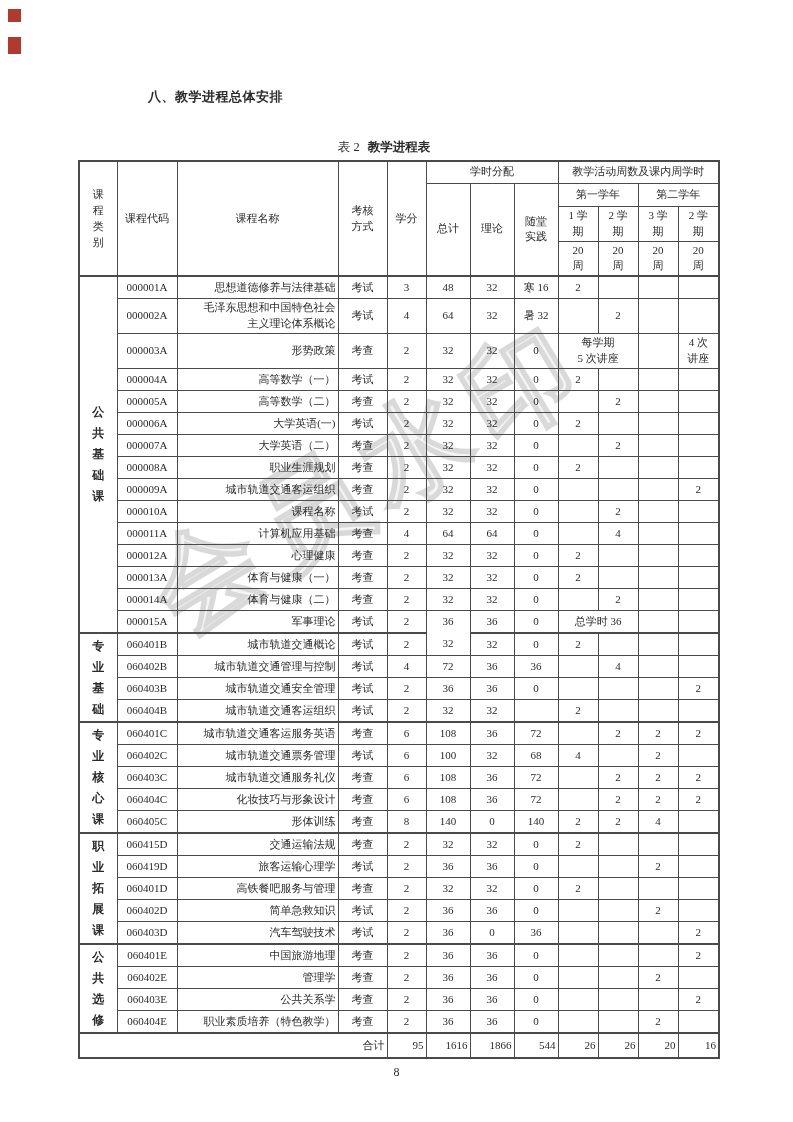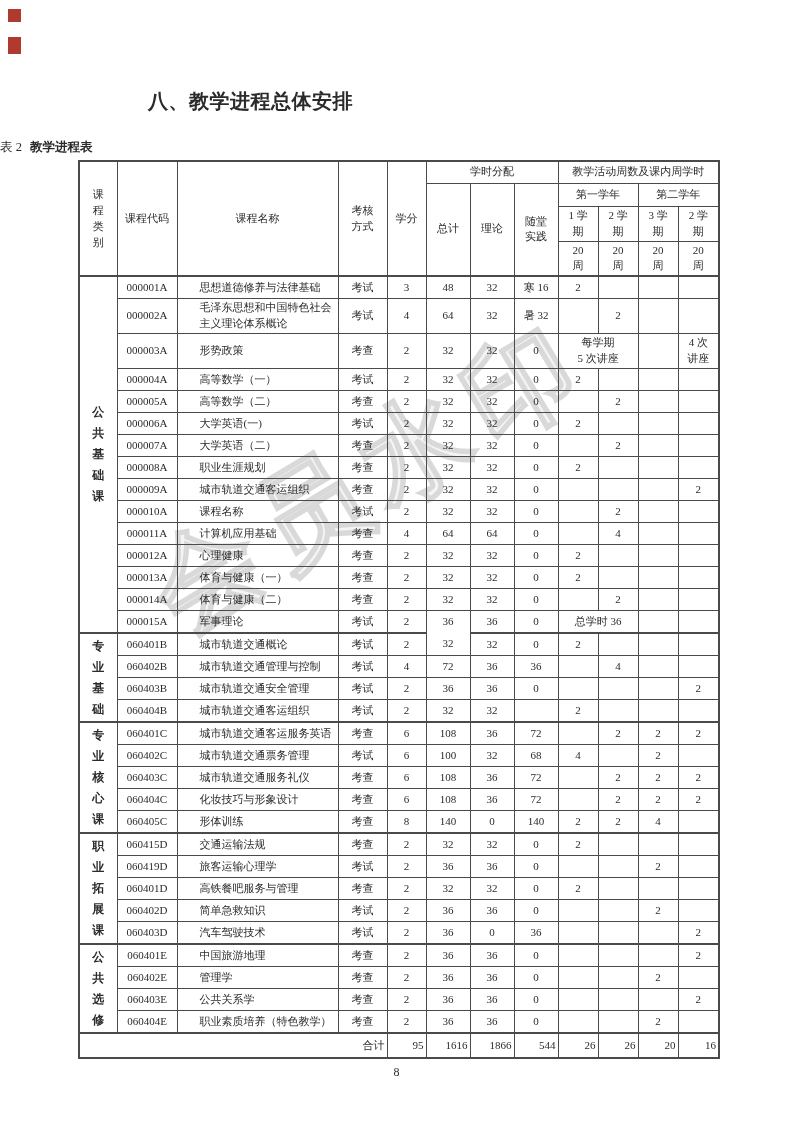--- a/index.html
+++ b/index.html
@@ -13,45 +13,45 @@
   #red-mark-2{top:37px;height:17px;}
   .watermark{
     position:absolute;left:160px;top:530px;z-index:0;
     transform:rotate(-31deg);transform-origin:0 50%;
     font-size:108px;letter-spacing:14px;font-weight:bold;
     color:#f4f4f4;-webkit-text-stroke:2px #d9d9d9;
     white-space:nowrap;pointer-events:none;
   }
   .doc-title{
     position:absolute;left:148px;top:88px;z-index:1;
-    font-size:20px;font-weight:bold;letter-spacing:0.5px;
+    font-size:13px;font-weight:bold;letter-spacing:0.5px;
   }
   .table-caption{
-    position:absolute;left:0;top:139px;width:740px;z-index:1;
+    position:absolute;left:14px;top:139px;width:740px;text-align:center;z-index:1;
     font-size:12.5px;
   }
   .table-caption .cap-bold{font-weight:bold;margin-left:8px;}
   table.sched{
     position:absolute;left:78px;top:160px;width:641px;z-index:1;
     border-collapse:collapse;table-layout:fixed;background:transparent;
     border:2px solid #4a4a4a;
   }
   .sched th,.sched td{
     border:1px solid #4a4a4a;
     font-size:11px;font-weight:normal;line-height:1.45;
     text-align:center;vertical-align:middle;
     padding:1px 2px;white-space:pre-line;
     overflow:hidden;background:transparent;
   }
   .sched thead tr.h1{height:22px;}
   .sched thead tr.h2{height:23px;}
   .sched thead tr.h3{height:35px;}
   .sched thead tr.h4{height:31px;}
   .sched tbody td{height:19px;}
-  .sched td.name{text-align:left;padding-left:22px;}
+  .sched td.name{text-align:right;padding-left:22px;}
   .sched td.cat{font-weight:bold;line-height:1.75;font-size:12px;}
   .sched tr.group-start td{border-top-width:2px;margin-left:41px;}
   .sched td.nb-bottom{border-bottom:none;}
   .sched td.nb-top{border-top:none !important;border-top-width:0 !important;}
   .sched tr.total-row td{height:21px;border-top-width:2px;text-align:right;}
   .page-number{
     position:absolute;left:0;top:1065px;width:793px;text-align:center;
     font-size:12px;z-index:1;
   }
 </style>

